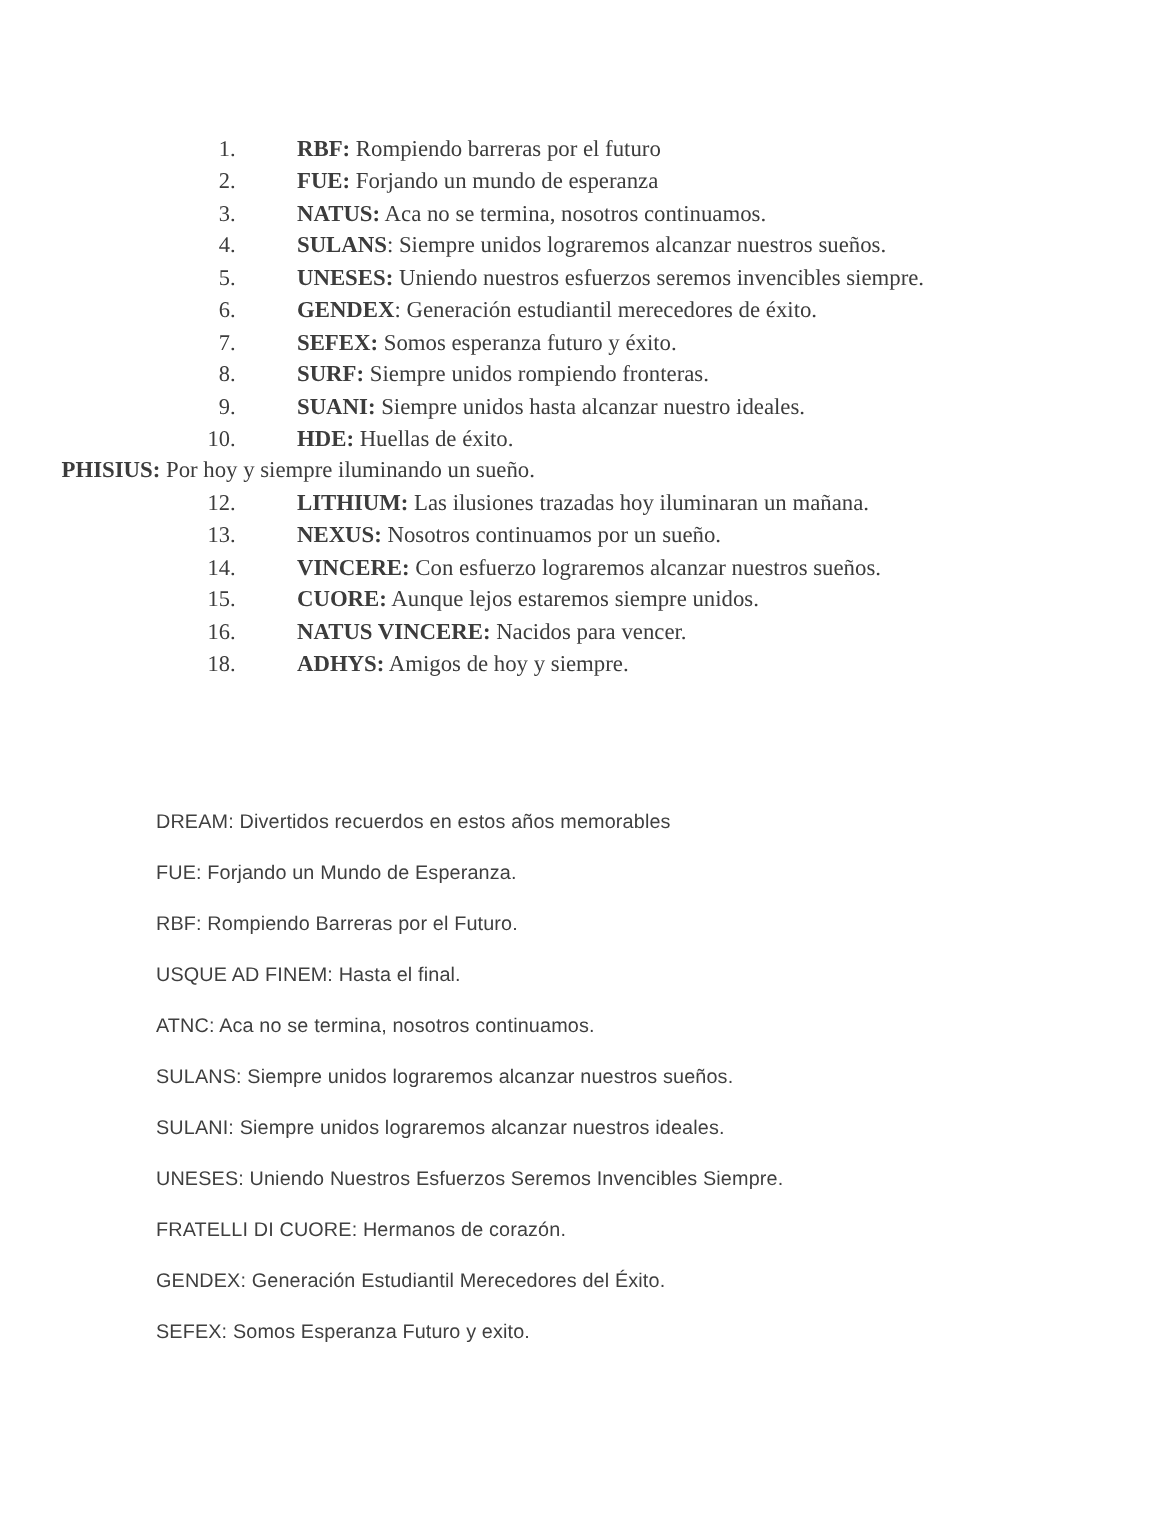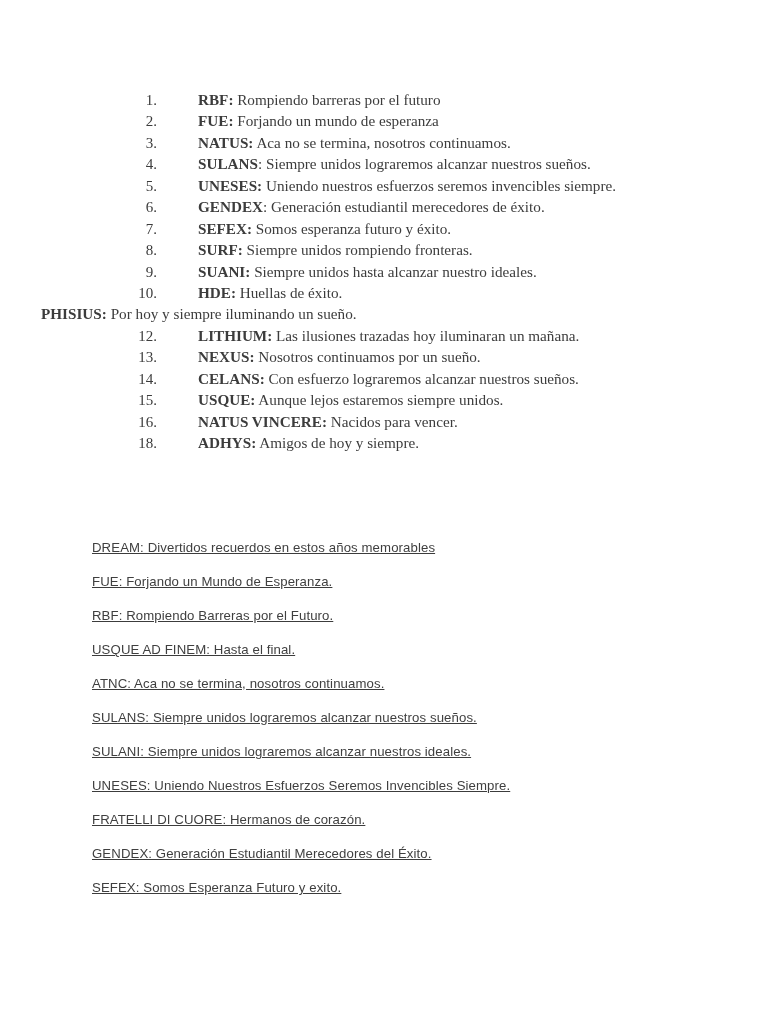--- a/index.html
+++ b/index.html
@@ -61,24 +61,23 @@
   .list-colon-plain {
     font-weight: normal;
   }
   .list-text {
     font-weight: normal;
   }
 
   
   .paragraph-block {
     position: absolute;
-    left: 92px;
+    left: 104px;
     top: 540px;
     width: 600px;
-    text-decoration: underline;
   }
   .para {
     font-family: "Liberation Sans", sans-serif;
     font-size: 13.2px;
     line-height: 16px;
     height: 34px;
     color: #3f3f3f;
     white-space: nowrap;
     letter-spacing: 0.1px;
   }
@@ -135,25 +134,25 @@
       <div class="list-row">
         <span class="list-num">12.</span>
         <span class="list-body"><span class="list-abbr">LITHIUM</span><span class="list-colon-bold">:</span><span class="list-text"> Las ilusiones trazadas hoy iluminaran un mañana.</span></span>
       </div>
       <div class="list-row">
         <span class="list-num">13.</span>
         <span class="list-body"><span class="list-abbr">NEXUS</span><span class="list-colon-bold">:</span><span class="list-text"> Nosotros continuamos por un sueño.</span></span>
       </div>
       <div class="list-row">
         <span class="list-num">14.</span>
-        <span class="list-body"><span class="list-abbr">CELANS</span><span class="list-colon-bold">:</span><span class="list-text"> Con esfuerzo lograremos alcanzar nuestros sueños.</span></span>
+        <span class="list-body"><span class="list-abbr">VINCERE</span><span class="list-colon-bold">:</span><span class="list-text"> Con esfuerzo lograremos alcanzar nuestros sueños.</span></span>
       </div>
       <div class="list-row">
         <span class="list-num">15.</span>
-        <span class="list-body"><span class="list-abbr">USQUE</span><span class="list-colon-bold">:</span><span class="list-text"> Aunque lejos estaremos siempre unidos.</span></span>
+        <span class="list-body"><span class="list-abbr">CUORE</span><span class="list-colon-bold">:</span><span class="list-text"> Aunque lejos estaremos siempre unidos.</span></span>
       </div>
       <div class="list-row">
         <span class="list-num">16.</span>
         <span class="list-body"><span class="list-abbr">NATUS VINCERE</span><span class="list-colon-bold">:</span><span class="list-text"> Nacidos para vencer.</span></span>
       </div>
       <div class="list-row">
         <span class="list-num">18.</span>
         <span class="list-body"><span class="list-abbr">ADHYS</span><span class="list-colon-bold">:</span><span class="list-text"> Amigos de hoy y siempre.</span></span>
       </div>
     </div>

